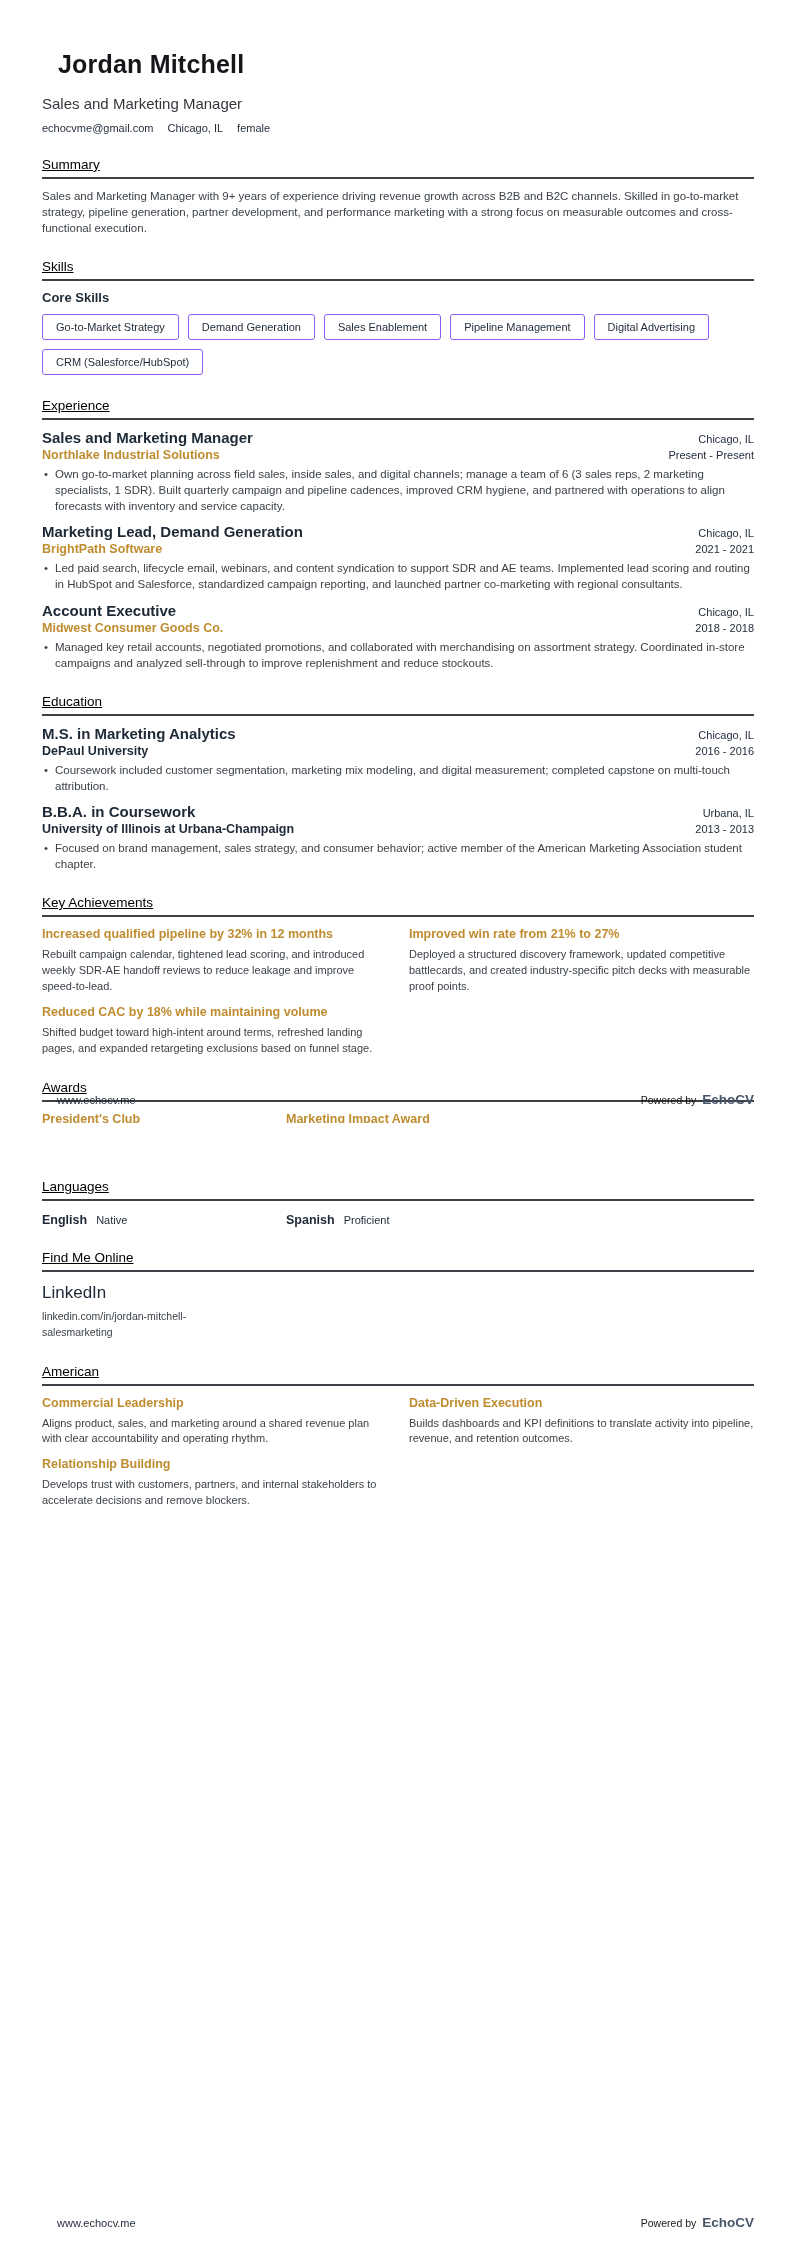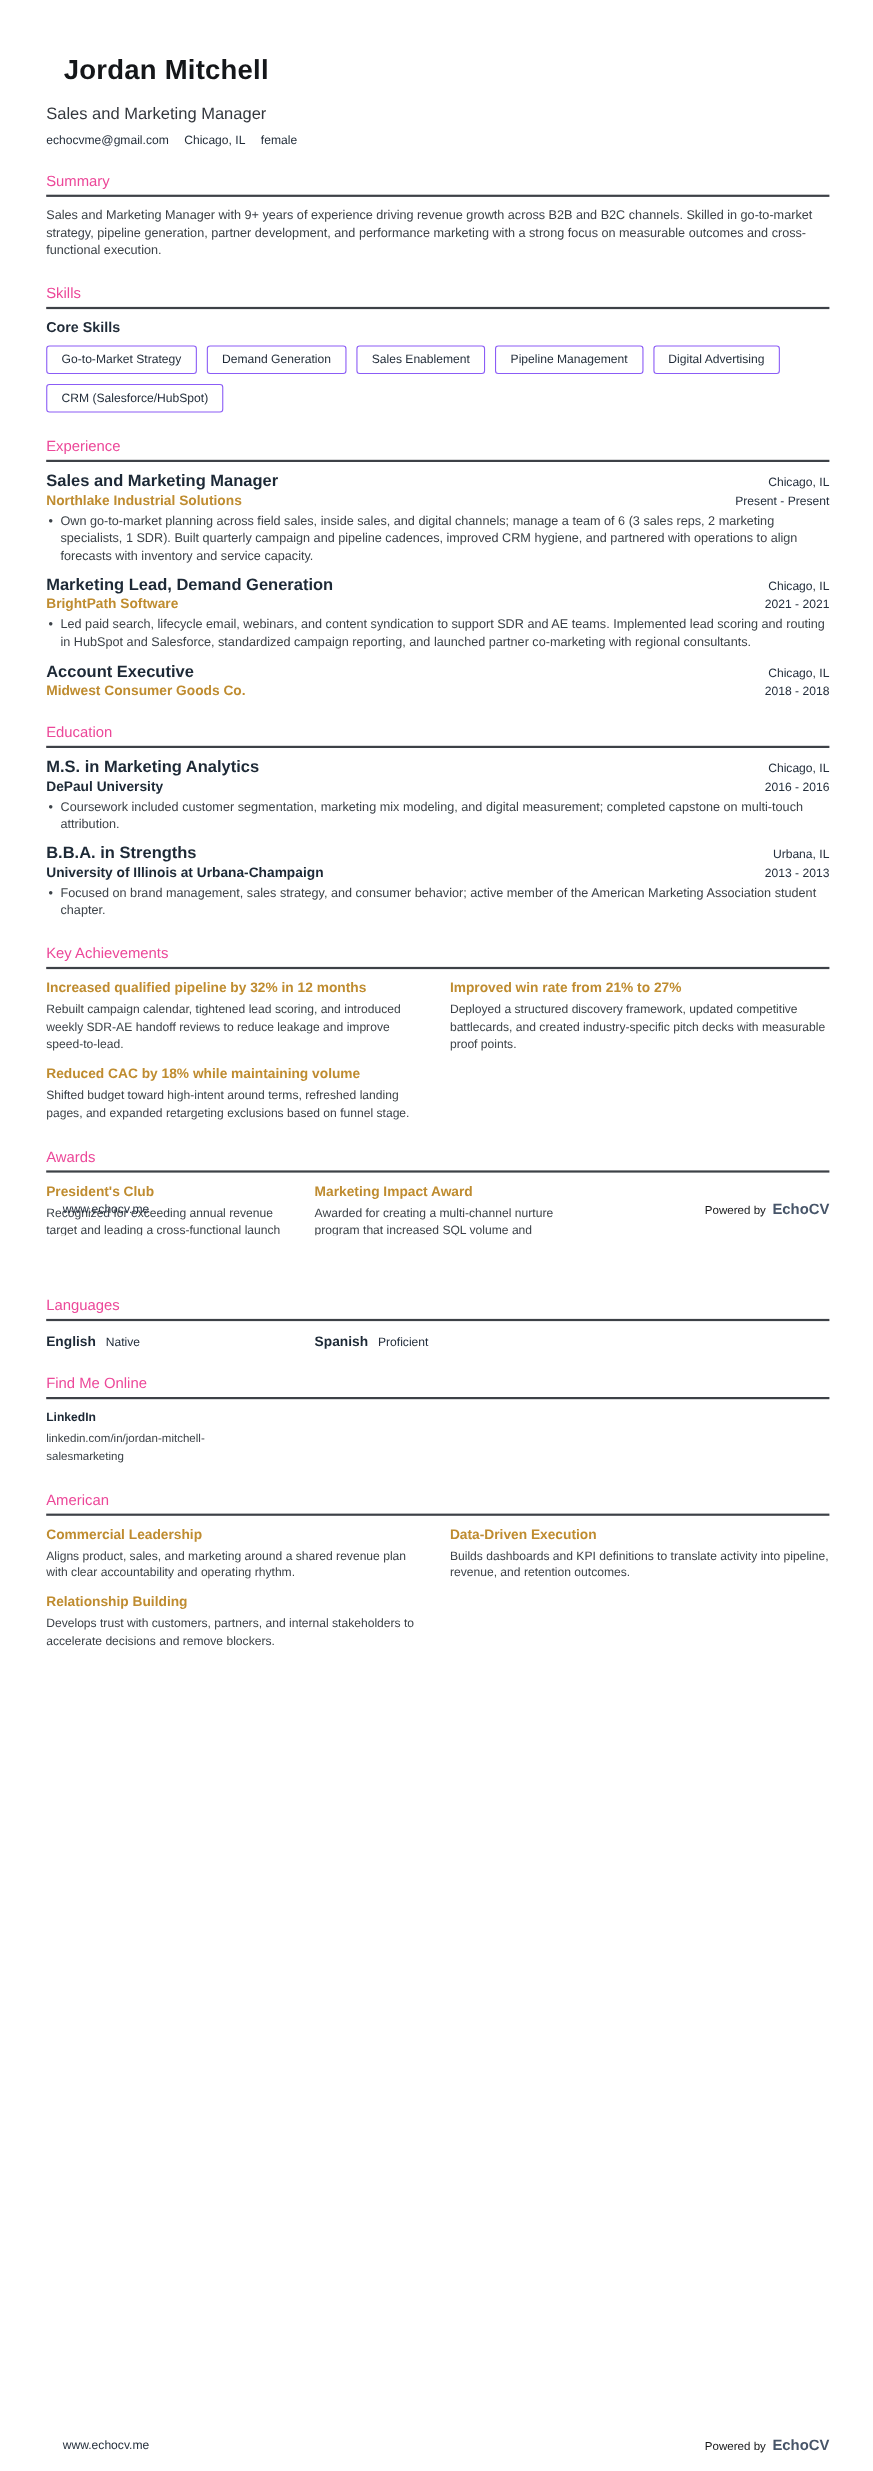--- a/index.html
+++ b/index.html
@@ -15,21 +15,21 @@
     position: relative;
     padding: 34px 40px 0 42px;
     background: #ffffff;
   }
   
   .name { font-size: 25px; font-weight: 800; color: #141619; letter-spacing: .2px; margin: 16px; line-height: 1.15; }
   .headline { font-size: 15px; color: #34383e; margin-top: 5px; }
   .contact { display: flex; gap: 14px; margin-top: 10px; font-size: 11px; color: #1f2a37; }
   
   .section { margin-top: 23px; }
-  .section-label { font-size: 13.5px; color: #ec4899; }
+  .section-label { font-size: 13.5px; color: #000000; text-decoration: underline; }
   .section-rule { height: 2px; background: var(--rule, #3d4147); margin-top: 5px; }
   .summary-text { font-size: 11.5px; line-height: 1.4; color: #3c4248; margin: 9px 0 0; }
   
   .group-label { font-size: 13px; font-weight: 700; color: #1f2a37; margin-top: 9px; }
   .chips { display: flex; flex-wrap: wrap; gap: 9px; margin-top: 9px; }
   .chip { border: 1px solid #8b5cf6; border-radius: 3px; padding: 6px 13px; font-size: 11px; color: #1f2a37; white-space: nowrap; }
   
   .entry { margin-top: 9px; }
   .erow { display: flex; justify-content: space-between; align-items: baseline; gap: 12px; }
   .etitle { font-size: 15px; font-weight: 700; color: #1d2936; }
@@ -42,21 +42,21 @@
   .grid2 { display: grid; grid-template-columns: 1fr 1fr; column-gap: 22px; align-items: start; }
   .grid3 { display: grid; grid-template-columns: 1fr 1fr 1fr; column-gap: 20px; align-items: start; }
   .card { margin-top: 10px; }
   .card-title { font-size: 12.5px; font-weight: 700; color: var(--accent, #bf8c30); }
   .card-text { font-size: 11px; line-height: 1.45; color: #3c4248; margin-top: 6px; }
   
   .lang-cell { display: flex; align-items: baseline; gap: 9px; margin-top: 12px; }
   .lang-name { font-size: 12.5px; font-weight: 700; color: #1d2936; }
   .lang-level { font-size: 11px; color: #242f3d; }
   
-  .online-label { font-size: 11px; font-weight: 700; color: #1d2936; margin-top: 11px; }
+  .online-label { font-size: 17px; font-weight: 400; color: #1d2936; margin-top: 11px; }
   .online-url { display: block; font-size: 10.5px; line-height: 1.55; color: #3c4248; margin-top: 5px; max-width: 200px; overflow-wrap: anywhere; text-decoration: none; }
   
   .footer { position: absolute; left: 57px; right: 40px; bottom: 16px; display: flex; justify-content: space-between; align-items: center; }
   .footer-site { font-size: 11px; color: #1f2a37; text-decoration: none; }
   .powered { display: flex; gap: 6px; align-items: baseline; font-size: 10.5px; color: #17181a; }
   .brand { font-size: 13.5px; font-weight: 600; color: var(--brand, #475569); }
 </style>
 </head>
 <body>
 
@@ -122,20 +122,21 @@
 
     <div class="entry">
       <div class="erow">
         <div class="etitle">Account Executive</div>
         <div class="eside">Chicago, IL</div>
       </div>
       <div class="erow">
         <div class="ecompany">Midwest Consumer Goods Co.</div>
         <div class="eside">2018 - 2018</div>
       </div>
+      <p class="bullet">Managed key retail accounts, negotiated promotions, and collaborated with merchandising on assortment strategy. Coordinated in-store campaigns and analyzed sell-through to improve replenishment and reduce stockouts.</p>
     </div>
   </section>
 
   <section class="section">
     <div class="section-label">Education</div>
     <div class="section-rule"></div>
 
     <div class="entry">
       <div class="erow">
         <div class="etitle">M.S. in Marketing Analytics</div>
@@ -143,21 +144,21 @@
       </div>
       <div class="erow">
         <div class="eschool">DePaul University</div>
         <div class="eside">2016 - 2016</div>
       </div>
       <p class="bullet">Coursework included customer segmentation, marketing mix modeling, and digital measurement; completed capstone on multi-touch attribution.</p>
     </div>
 
     <div class="entry">
       <div class="erow">
-        <div class="etitle">B.B.A. in Strengths</div>
+        <div class="etitle">B.B.A. in Coursework</div>
         <div class="eside">Urbana, IL</div>
       </div>
       <div class="erow">
         <div class="eschool">University of Illinois at Urbana-Champaign</div>
         <div class="eside">2013 - 2013</div>
       </div>
       <p class="bullet">Focused on brand management, sales strategy, and consumer behavior; active member of the American Marketing Association student chapter.</p>
     </div>
   </section>
 

